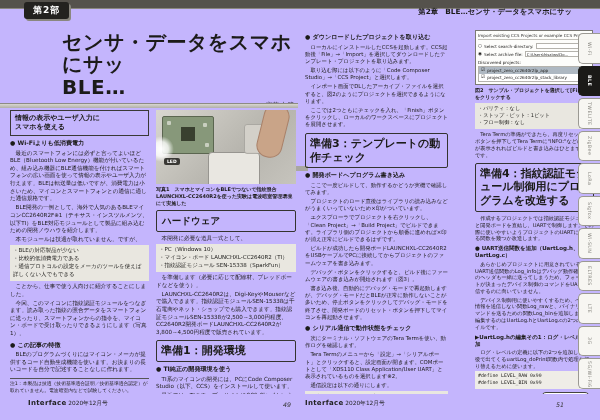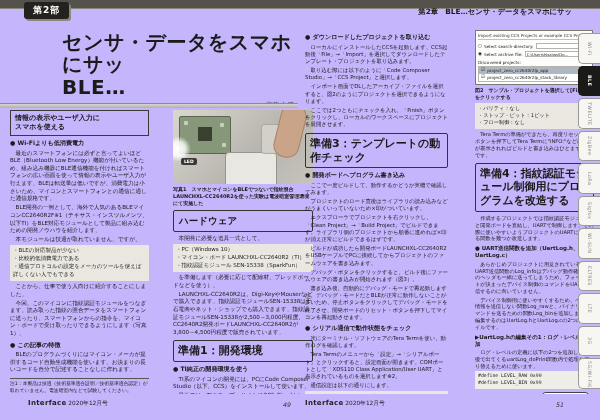--- a/index.html
+++ b/index.html
@@ -14,21 +14,21 @@
   .chapter-row{display:flex;align-items:center;gap:6px;}
   .chapter-badge{background:#3c3a36;color:#fff;font-size:8px;font-weight:bold;padding:2px 10px;border-radius:9px;white-space:nowrap;}
   .lede{font-size:8.2px;font-weight:bold;white-space:nowrap;}
   .headline{margin-top:5px;font-size:20px;font-weight:bold;line-height:1.12;letter-spacing:0.5px;}
   .author{text-align:right;font-size:6.5px;margin-top:3px;color:#333;}
   .title-divider{position:absolute;left:0;top:103px;width:298px;height:5px;border-top:1px solid #8d8b85;background:linear-gradient(#d8d6d0,#b1afa8);}
   .gutter-mark{position:absolute;left:282px;top:166px;width:26px;height:5px;background:#a9a7a1;}
   
   .col{position:absolute;overflow:hidden;}
   .lcol1{left:10px;top:110px;width:139px;height:284px;}
-  .lcol2{left:156px;top:110px;width:140px;height:284px;margin-left:17px;}
+  .lcol2{left:156px;top:110px;width:140px;height:284px;}
   .rheader{position:absolute;left:304px;top:7px;width:268px;text-align:right;font-size:7.3px;font-weight:bold;}
   .rcol1{left:305px;top:30px;width:143px;height:364px;}
   .rcol2{left:475px;top:28px;width:119px;height:366px;}
   .p{font-size:5.6px;line-height:1.36;margin:0 0 1.5px;text-indent:1em;}
   .rcol1 .p{font-size:5.4px;}
   .rcol2 .p{font-size:5.2px;line-height:1.32;}
   .bhead{font-size:6.1px;font-weight:bold;margin:3px 0 1.5px;}
   .rcol2 .bhead{font-size:5.5px;}
   .graylist{background:#e9e7e0;padding:2px 3px;margin:1.5px 0 2.5px;}
   .graylist div{font-size:5.5px;line-height:1.42;}

